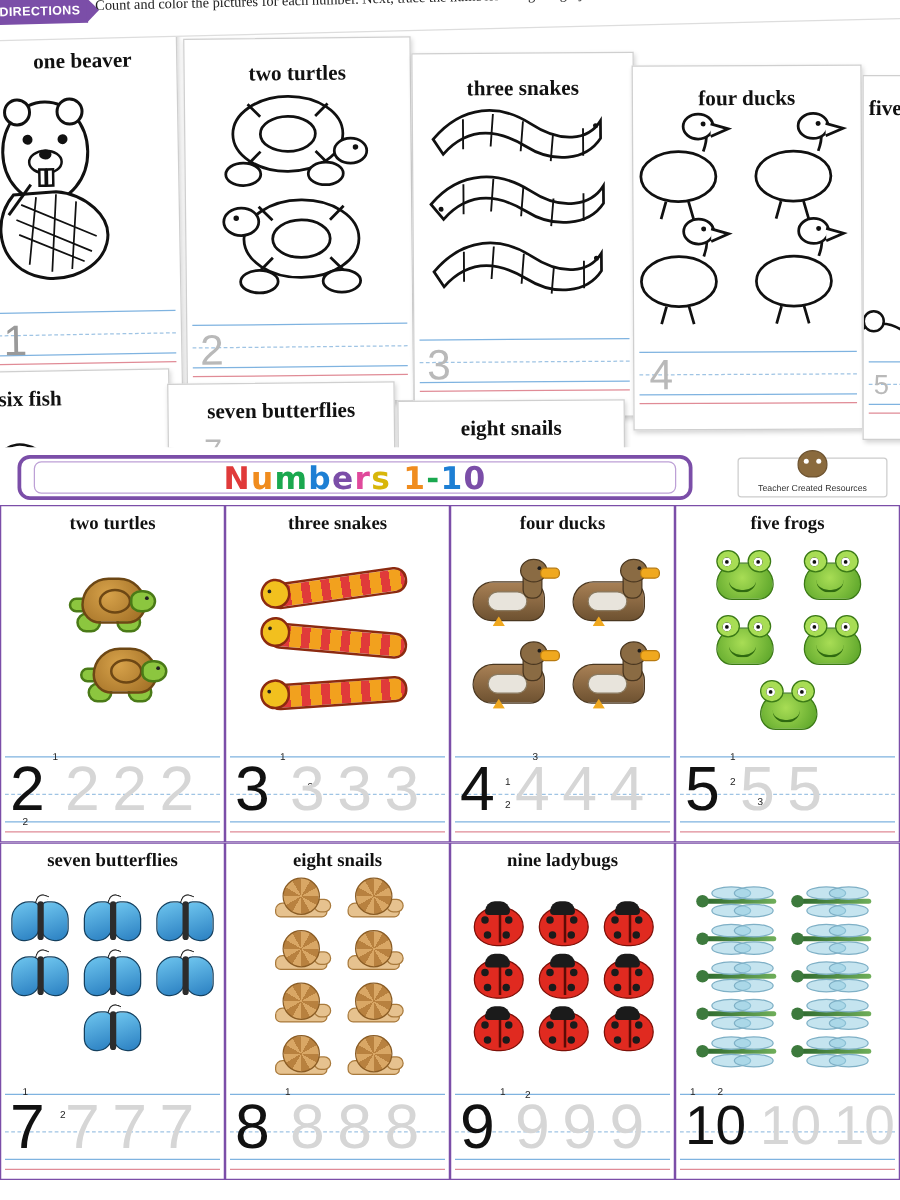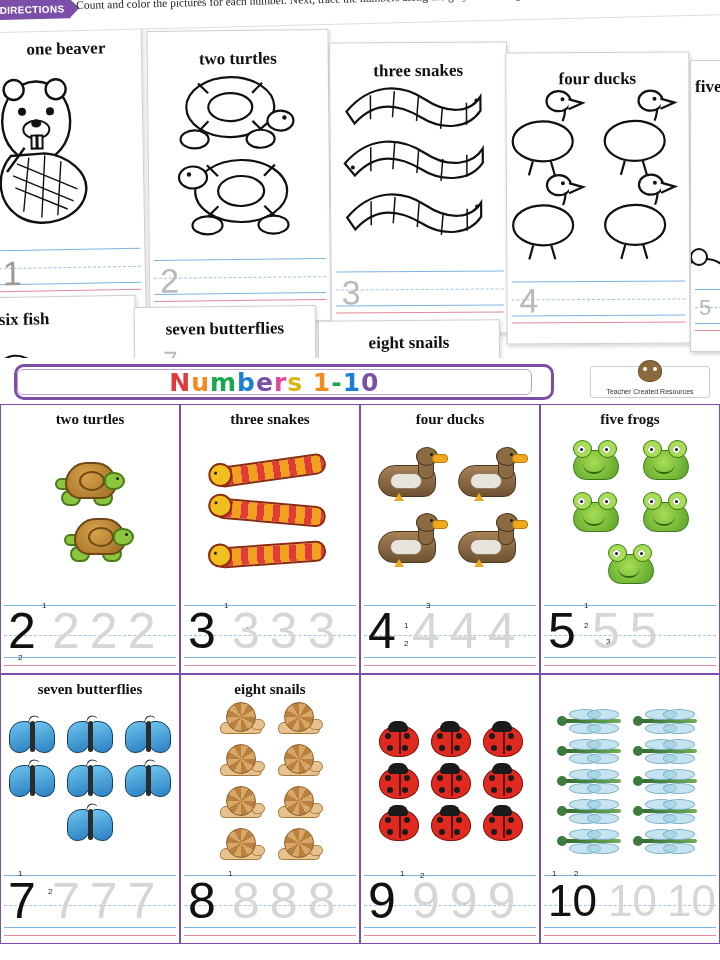--- a/index.html
+++ b/index.html
@@ -122,21 +122,21 @@
   .title-plaque {
     position: absolute;
     left: 14px; top: 6px;
     width: 540px; height: 36px;
     border: 3px solid #7b4ea8;
     border-radius: 10px;
     background: #ffffff;
     box-sizing: border-box;
     display: flex;
     align-items: center;
-    justify-content: flex-start;
+    justify-content: center;
   }
   .title-plaque .inner {
     border: 1px solid #bda0d6;
     border-radius: 6px;
     width: 96%;
     height: 78%;
     display: flex;
     align-items: center;
     justify-content: center;
   }
@@ -974,20 +974,21 @@
         <div class="arrow-hint" style="left:44px; top:2px;">1</div>
         <div class="ghost-nums">
           <span>8</span>
           <span>8</span>
           <span>8</span>
         </div>
       </div>
     </div>
 
     <div class="card">
+      <div class="card-title">nine ladybugs</div>
       <div class="card-art" style="width:154px; margin:0 auto; gap:6px 10px;">
         <div class="critter ladybug">
             <div class="shell"></div>
             <div class="head"></div>
             <div class="dot" style="left:8px;top:12px;"></div>
             <div class="dot" style="left:27px;top:12px;"></div>
             <div class="dot" style="left:10px;top:24px;"></div>
             <div class="dot" style="left:25px;top:24px;"></div>
           </div>
         <div class="critter ladybug">

